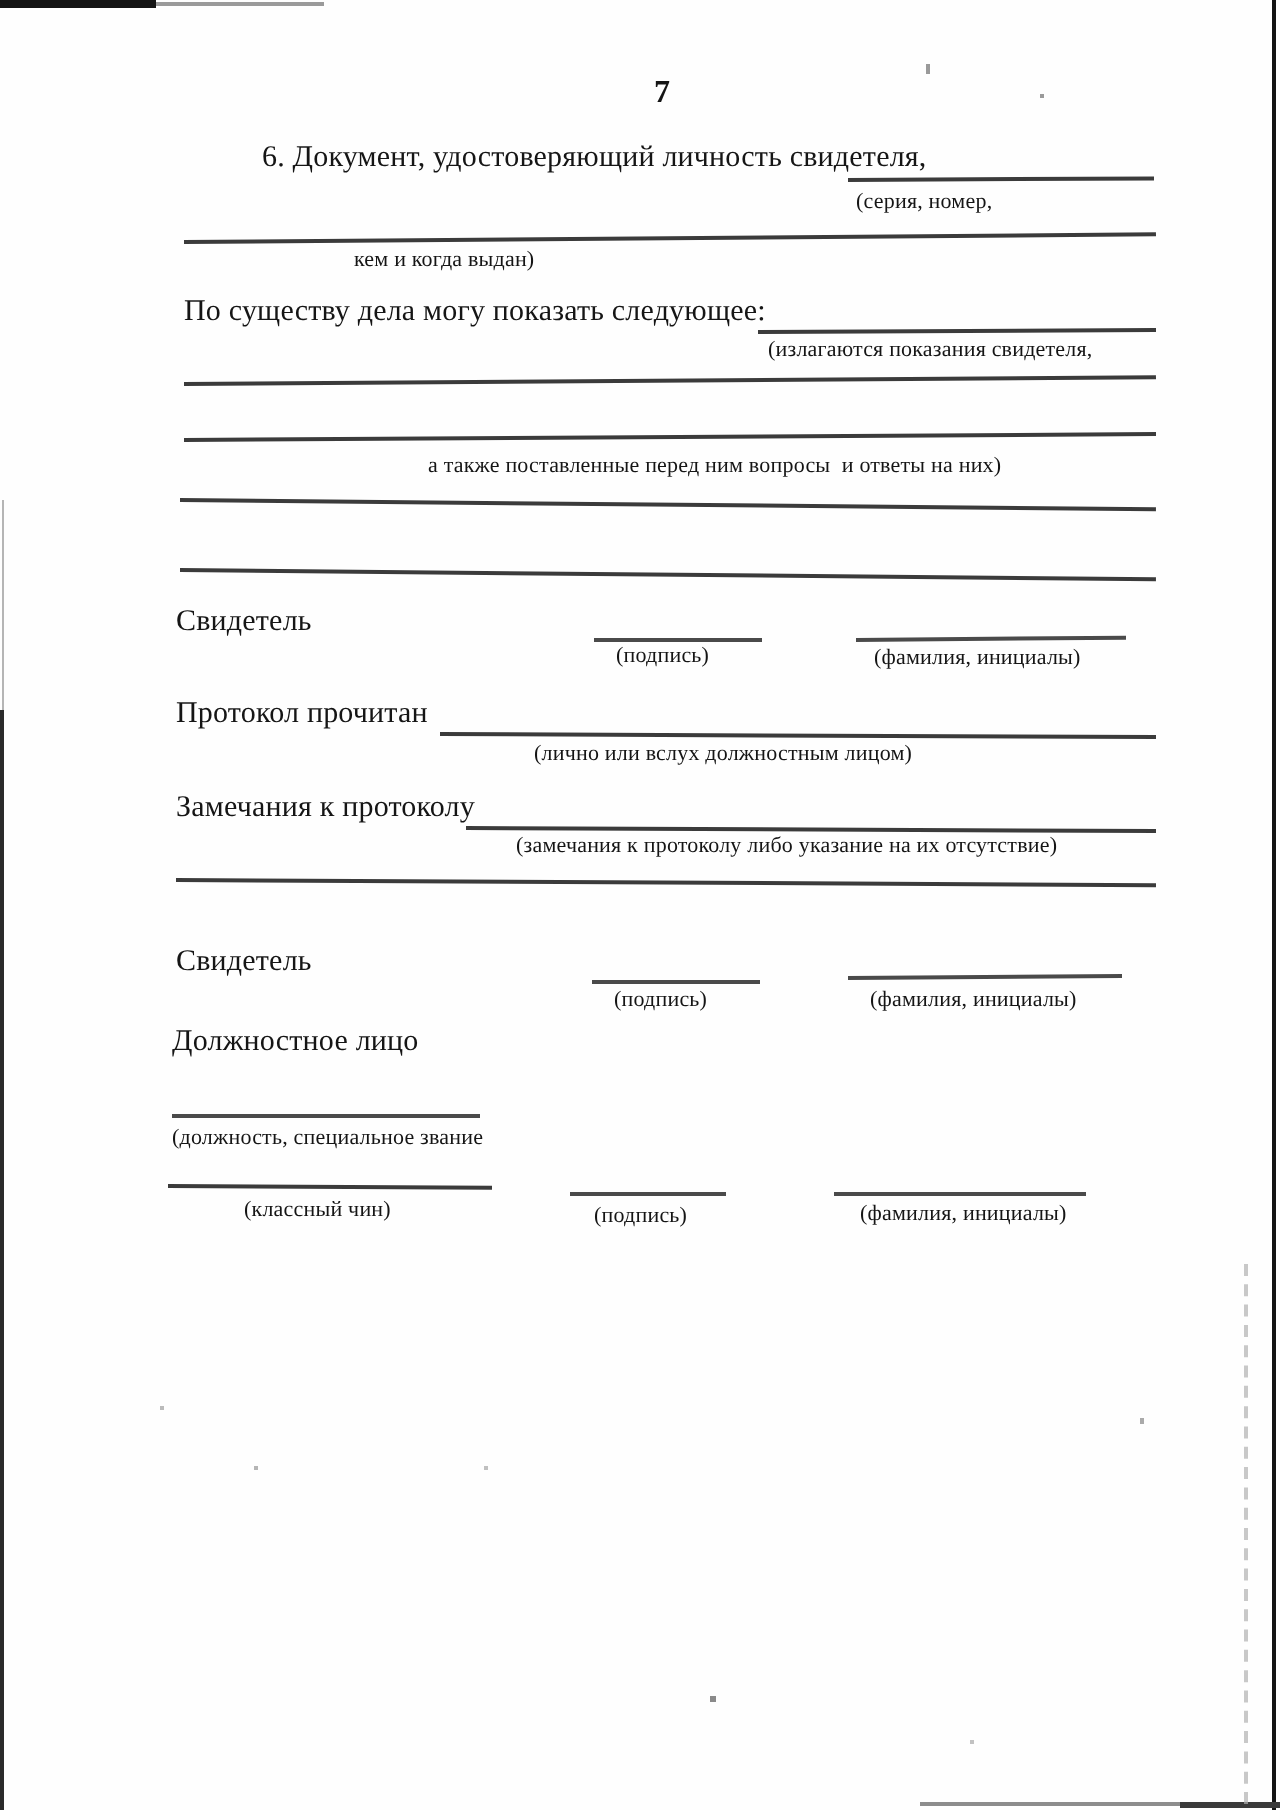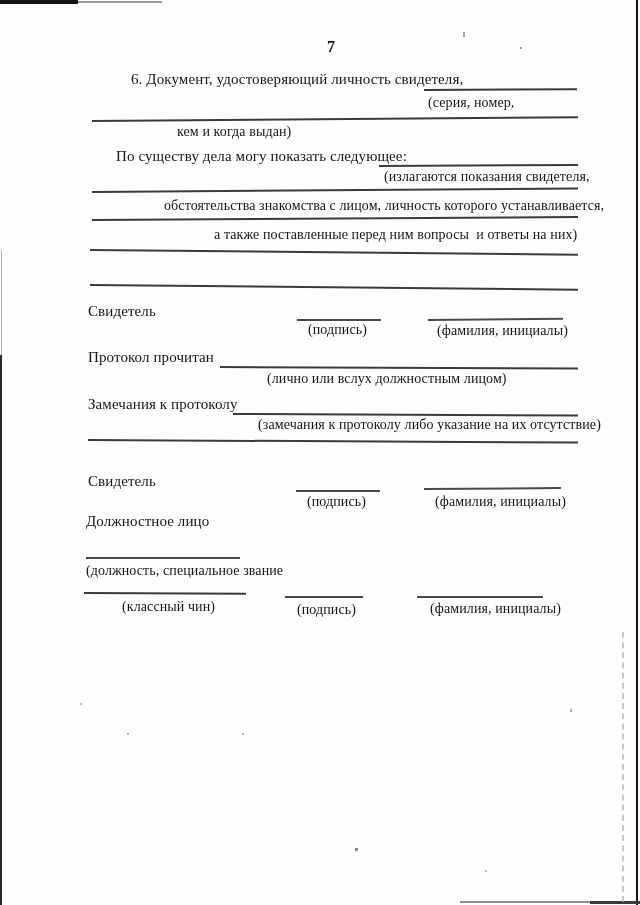--- a/index.html
+++ b/index.html
@@ -2,21 +2,21 @@
 <html><head>
 <meta charset="utf-8">
 <style>
   html,body{margin:0;padding:0;background:#fff;}
   .sheet{
     position:relative;width:640px;height:905px;background:#fefefe;
     overflow:hidden;font-family:"Liberation Serif","DejaVu Serif",serif;color:#151515;
   }
   .abs{position:absolute;white-space:pre;}
   .main-label{font-size:15px;letter-spacing:0.1px;}
-  .caption{font-size:14px;letter-spacing:0.1px;font-family:Liberation Serif, serif;}
+  .caption{font-size:11px;letter-spacing:0.1px;font-family:Liberation Serif, serif;}
   .page-num{font-size:16px;font-weight:bold;}
   .line{position:absolute;height:2px;background:#3b3b3b;transform-origin:left center;}
   .line.thin{height:1.5px;background:#4a4a4a;}
   
   .edge{position:absolute;background:#141414;}
   .speck{position:absolute;background:#9a9a9a;}
 </style>
 </head>
 <body>
 
@@ -41,25 +41,24 @@
   <div class="speck" style="left:485px;top:870px;width:2px;height:2px;background:#c2c2c2;"></div>
 
   <div class="abs page-num" style="left:327px;top:38px;">7</div>
 
   <div class="abs main-label" style="left:95px;top:71px;margin-left:36px;">6. Документ, удостоверяющий личность свидетеля,</div>
   <div class="line" style="left:424px;top:89px;width:153px;transform:rotate(-0.3deg);"></div>
   <div class="abs caption" style="left:428px;top:95px;">(серия, номер,</div>
   <div class="line" style="left:92px;top:120px;width:486px;transform:rotate(-0.45deg);"></div>
   <div class="abs caption" style="left:177px;top:124px;">кем и когда выдан)</div>
 
-  <div class="abs main-label" style="left:92px;top:148px;margin-left:24px;">По существу дела могу показать следующее:</div>
+  <div class="abs main-label" style="left:92px;top:148px;">По существу дела могу показать следующее:</div>
   <div class="line" style="left:379px;top:165px;width:199px;transform:rotate(-0.3deg);"></div>
   <div class="abs caption" style="left:384px;top:169px;">(излагаются показания свидетеля,</div>
   <div class="line" style="left:92px;top:191px;width:486px;transform:rotate(-0.4deg);"></div>
-  <div class="abs caption" style="left:164px;top:198px;">обстоятельства знакомства с лицом, личность которого устанавливается,</div>
   <div class="line" style="left:92px;top:219px;width:486px;transform:rotate(-0.35deg);"></div>
   <div class="abs caption" style="left:196px;top:227px;margin-left:18px;">а также поставленные перед ним вопросы  и ответы на них)</div>
   <div class="line" style="left:90px;top:249px;width:488px;transform:rotate(0.55deg);"></div>
   <div class="line" style="left:90px;top:284px;width:488px;transform:rotate(0.55deg);"></div>
 
   <div class="abs main-label" style="left:88px;top:303px;">Свидетель</div>
   <div class="line thin" style="left:297px;top:319px;width:84px;"></div>
   <div class="abs caption" style="left:308px;top:322px;">(подпись)</div>
   <div class="line thin" style="left:428px;top:319px;width:135px;transform:rotate(-0.5deg);"></div>
   <div class="abs caption" style="left:437px;top:323px;">(фамилия, инициалы)</div>

